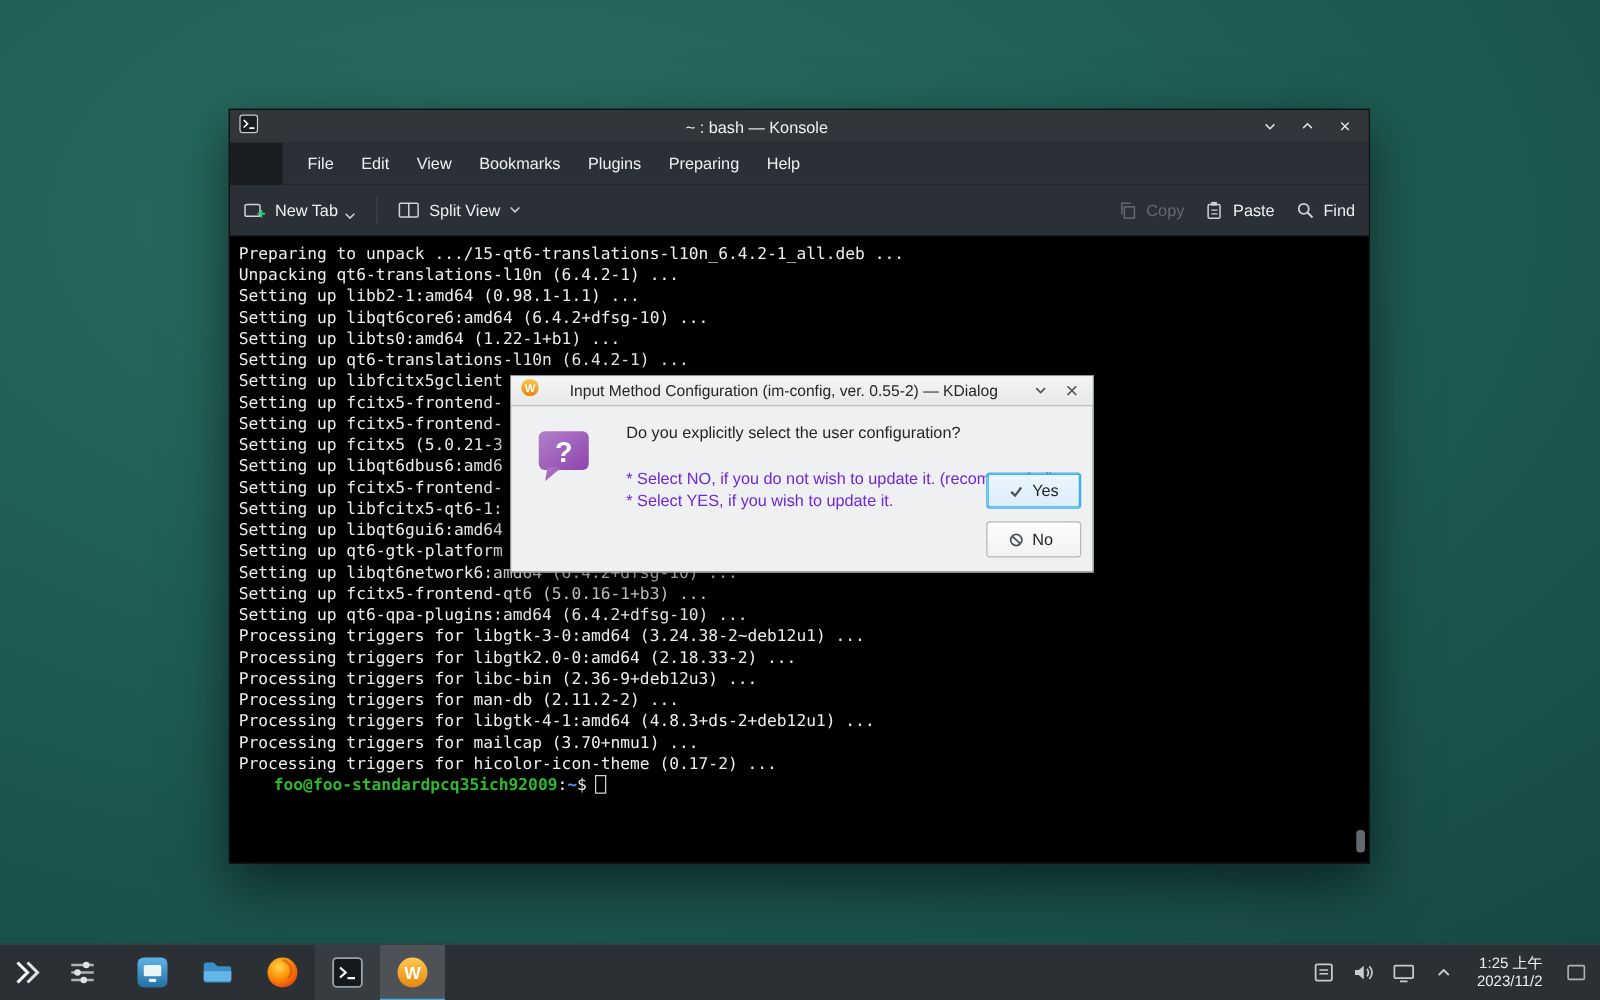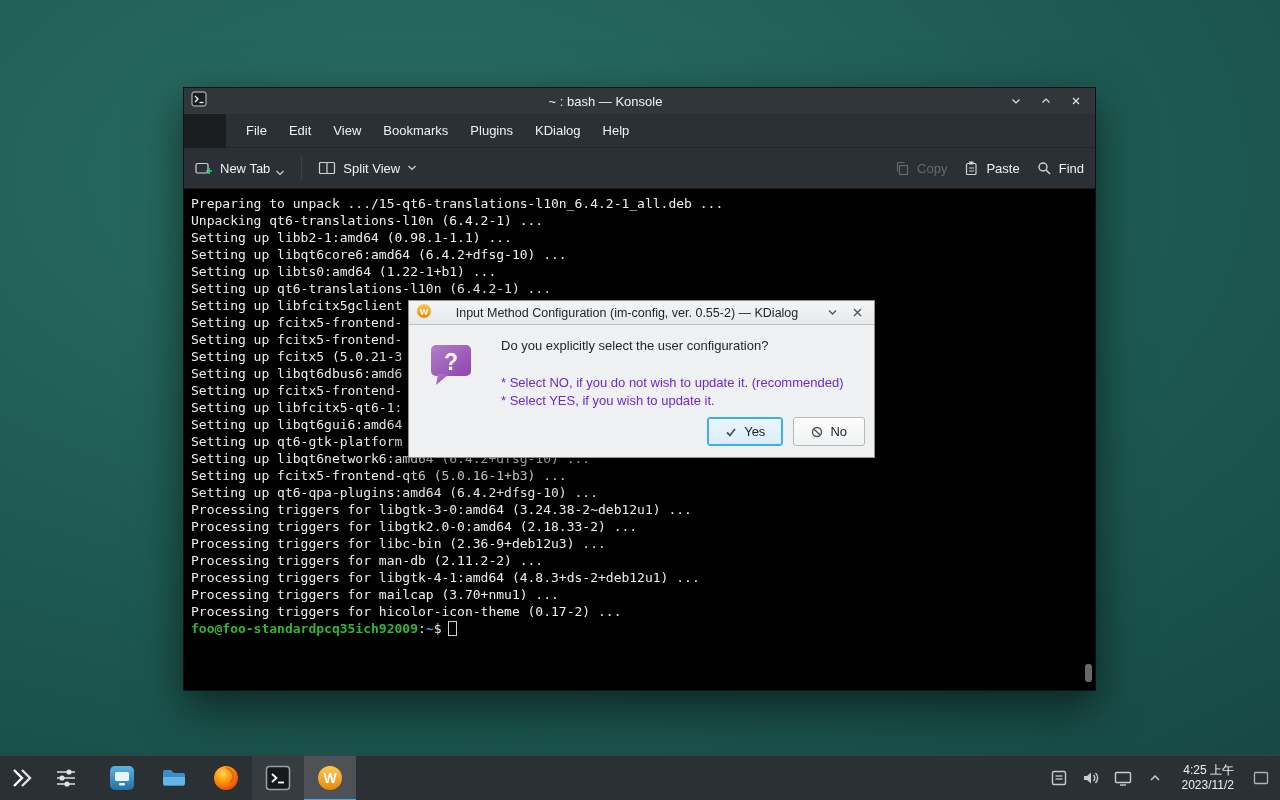--- a/index.html
+++ b/index.html
@@ -23,21 +23,21 @@
   .tbtn.disabled { color:#62686c; }
   .tb-sep { width:1px; height:22px; background:#3c4248; margin:0 8px; }
   .spacer { flex:1; }
   .tiny-chevron { margin-top:9px; margin-left:-2px; }
 
   
   .terminal { position:absolute; top:101px; left:0; right:0; bottom:0; background:#000000;
     padding:6px 9px 0 7px; font-family:"DejaVu Sans Mono",monospace; font-size:13px;
     line-height:17px; color:#eeeeee; overflow:hidden; }
   .term-line { white-space:pre; height:17px; }
-  .p-user { color:#2eb82e; font-weight:bold; }
+  .p-user { color:#2eb82e; font-weight:bold;margin-left:28px; }
   .p-sep  { color:#eeeeee; }
   .p-path { color:#4a9df8; font-weight:bold; }
   .p-sym  { color:#eeeeee; }
   .cursor { display:inline-block; width:9px; height:15px; border:1px solid #cfd3d6;
     vertical-align:-3px; margin-left:7px; }
   .scroll-thumb { position:absolute; right:3px; bottom:8px; width:7px; height:18px;
     background:#63696d; border-radius:3px; }
 
   
   .dialog { position:absolute; left:408px; top:300px; width:467px; height:158px;
@@ -46,21 +46,21 @@
     border-bottom:1px solid #bfc2c4; display:flex; align-items:center; padding:0 7px; gap:5px; }
   .dlg-title .t { flex:1; text-align:center; font-size:12.5px; color:#232629;
     white-space:nowrap; overflow:hidden; }
   .dlg-ctl { width:20px; height:18px; display:flex; align-items:center; justify-content:center;
     color:#4d5357; font-size:15px; line-height:1; }
   .dlg-body { position:relative; height:132px; }
   .q-icon { position:absolute; left:18px; top:18px; }
   .dlg-question { position:absolute; left:92px; top:13px; font-size:13px; color:#232629; white-space:nowrap; }
   .dlg-hints { position:absolute; left:92px; top:49px; font-size:13px; color:#6d28d9;
     line-height:18px; white-space:nowrap; }
-  .dlg-buttons { position:absolute; right:9px; bottom:11px; display:flex; gap:10px; }
+  .dlg-buttons { position:absolute; right:9px; bottom:11px; display:flex; gap:10px;flex-direction:column; }
   .btn { height:29px; border:1px solid #b6b9bb; border-radius:3px;
     background:linear-gradient(#fdfdfd,#f1f2f3); font-size:13px; color:#232629;
     display:flex; align-items:center; gap:7px; padding:0 17px; font-family:"Liberation Sans",sans-serif; }
   .btn.focused { border-color:#3daee9; box-shadow:inset 0 0 0 1px #3daee9;
     background:linear-gradient(#ecf6fd,#d9eefb); }
 
   
   .taskbar { position:absolute; left:0; bottom:0; width:1280px; height:45px; background:#2b3035;
     border-top:1px solid #383e44; display:flex; align-items:center; }
   .tb-cell { width:44px; height:45px; display:flex; align-items:center; justify-content:center; }
@@ -102,21 +102,21 @@
           </svg>
       </span>
     </div>
 
     <div class="menubar">
       <span class="menu-item">File</span>
       <span class="menu-item">Edit</span>
       <span class="menu-item">View</span>
       <span class="menu-item">Bookmarks</span>
       <span class="menu-item">Plugins</span>
-      <span class="menu-item">KDialog</span>
+      <span class="menu-item">Preparing</span>
       <span class="menu-item">Help</span>
     </div>
 
     <div class="toolbar">
       <span class="tbtn">
         <svg width="18" height="16">
             <rect x="1" y="3.5" width="12" height="9.5" rx="1.5" fill="none" stroke="#cfd3d6" stroke-width="1.2"></rect>
             <path d="M14 8v6M11 11h6" stroke="#2ecc71" stroke-width="1.7"></path>
           </svg>
         <span>New Tab</span>
@@ -349,21 +349,21 @@
             <rect x="2.5" y="4.5" width="15" height="10" rx="1" fill="none" stroke="#c8ccd0" stroke-width="1.4"></rect>
             <line x1="7" y1="17" x2="13" y2="17" stroke="#c8ccd0" stroke-width="1.4"></line>
           </svg>
       </span>
       <span class="tray-icon">
         <svg width="16" height="16">
             <path d="M4 10l4-4 4 4" stroke="#c8ccd0" stroke-width="1.5" fill="none"></path>
           </svg>
       </span>
       <span class="clock">
-        <div>4:25 上午</div>
+        <div>1:25 上午</div>
         <div>2023/11/2</div>
       </span>
       <span class="tray-icon">
         <svg width="18" height="18">
             <rect x="2.5" y="3.5" width="13" height="11" rx="1" fill="none" stroke="#aeb3b7" stroke-width="1.3"></rect>
           </svg>
       </span>
     </div>
   </div>
 

